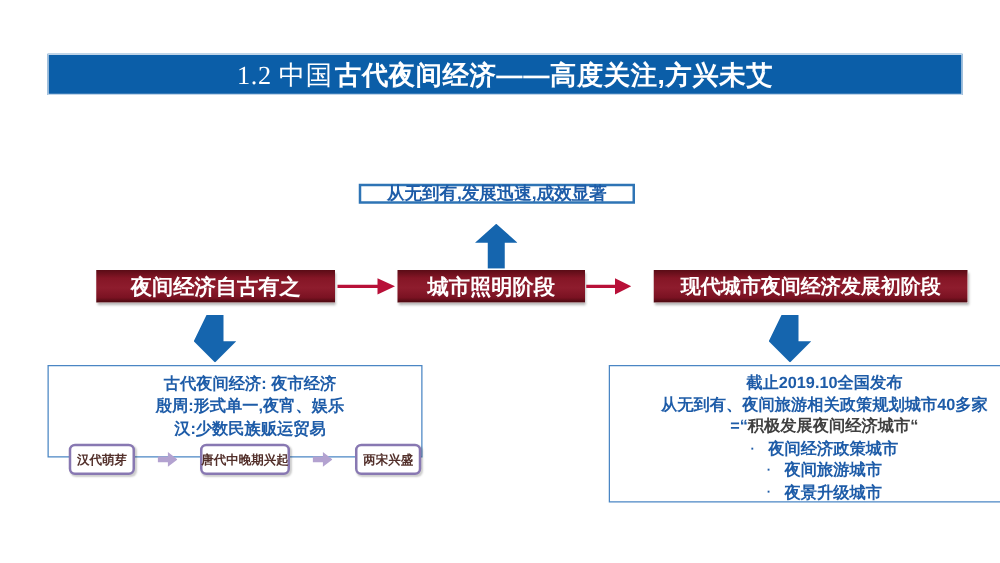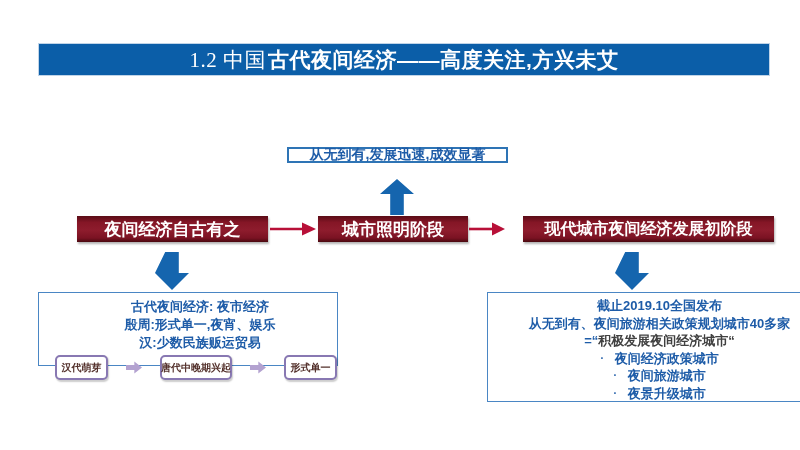--- a/index.html
+++ b/index.html
@@ -137,21 +137,21 @@
     <div class="timeline">
       <div class="mini m1">
         <span>汉代萌芽</span>
       </div>
       <div class="mini-arrow"></div>
       <div class="mini m2">
         <span>唐代中晚期兴起</span>
       </div>
       <div class="mini-arrow"></div>
       <div class="mini m3">
-        <span>形式单一</span>
+        <span>两宋兴盛</span>
       </div>
     </div>
   </div>
 
   <div class="panel right-panel">
     <p>截止2019.10全国发布</p>
     <p>从无到有、夜间旅游相关政策规划城市40多家</p>
     <p><span class="eqp">=“</span><span class="eqh">积极发展夜间经济城市“</span></p>
     <p><span class="dot">·</span><span>夜间经济政策城市</span></p>
     <p><span class="dot">·</span><span>夜间旅游城市</span></p>

